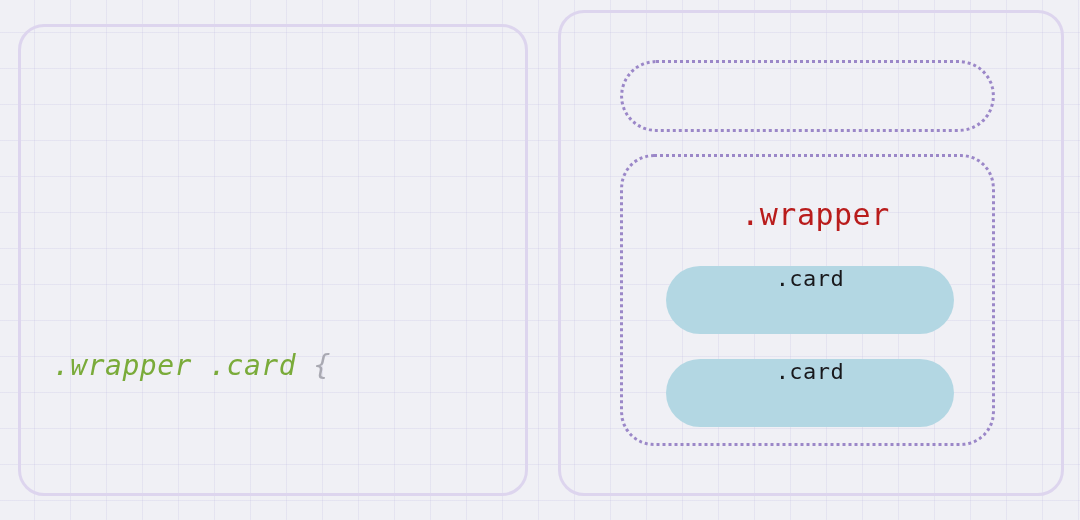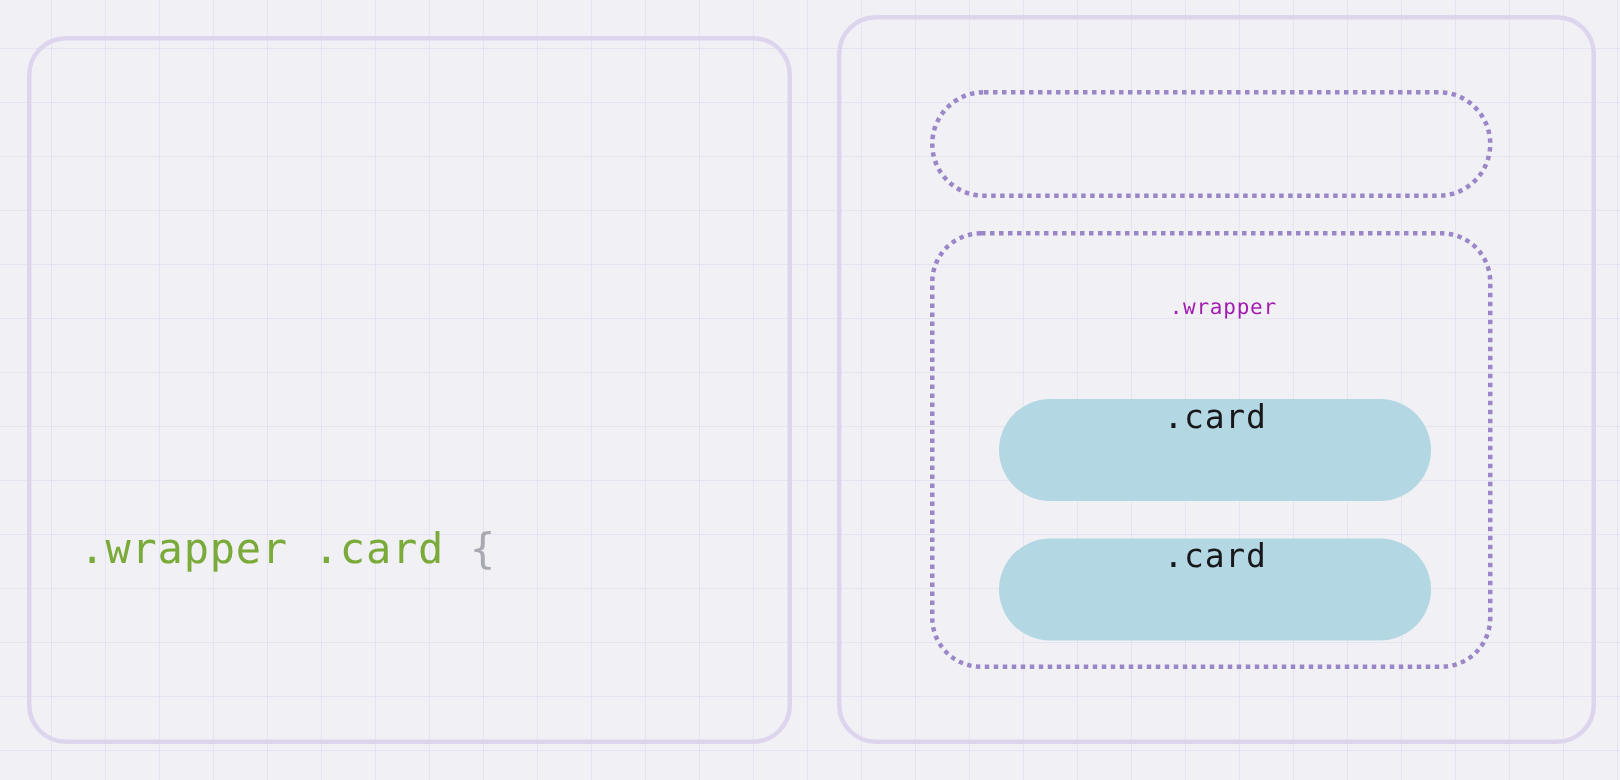--- a/index.html
+++ b/index.html
@@ -24,20 +24,21 @@
     position: absolute;
     inset: 0;
   }
 
   
   .panel {
     position: absolute;
     border: 3px solid #ddd5ee;
     border-radius: 26px;
     box-sizing: border-box;
+    font-style: italic;
   }
   .panel-code {
     left: 18px;
     top: 24px;
     width: 510px;
     height: 472px;
   }
   .panel-preview {
     left: 558px;
     top: 10px;
@@ -84,22 +85,22 @@
     border-radius: 34px;
     box-sizing: border-box;
   }
 
   .wrapper-label {
     position: absolute;
     left: 16px;
     right: 0;
     top: 40px;
     text-align: center;
-    font-size: 14px;
-    color: #a21caf;
+    font-size: 30px;
+    color: #b91c1c;
     letter-spacing: 0.5px;
   }
 
   .card {
     position: absolute;
     left: 43px;
     width: 288px;
     height: 68px;
     border-radius: 34px;
     background: #b3d7e3;

